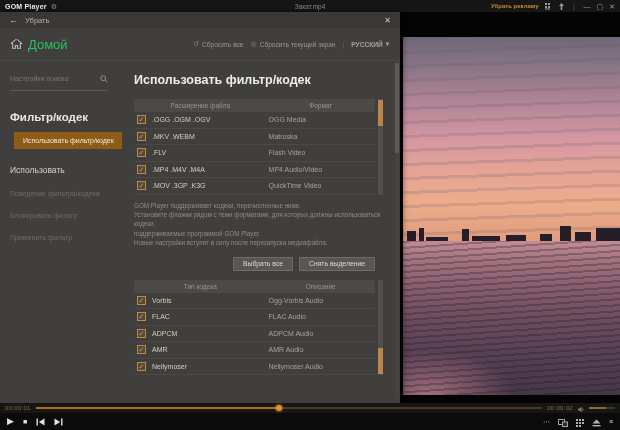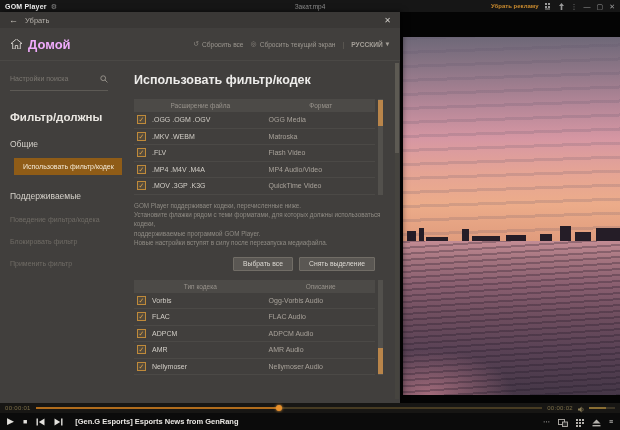--- a/index.html
+++ b/index.html
@@ -39,21 +39,21 @@
   
   .dialog { position:absolute; left:0; top:12px; width:400px; height:391px;
     background:#413f3d; display:flex; flex-direction:column; box-shadow:2px 0 6px rgba(0,0,0,.6); }
   .dlg-top { height:16px; background:#3a3836; display:flex; align-items:center; gap:7px;
     padding:0 9px; color:#b6b2ac; font-size:7.5px; flex:0 0 auto; }
   .dlg-back-arrow { font-size:9px; color:#c4c0ba; }
   .dlg-close { margin-left:auto; color:#cfccc7; font-size:8px; cursor:default; }
   .dlg-header { height:33px; display:flex; align-items:center; gap:6px; padding:0 11px;
     border-bottom:1px solid #4a4845; flex:0 0 auto; }
   .home-ico svg { display:block; }
-  .home-label { color:#f0abfc; font-size:13px; font-weight:700; }
+  .home-label { color:#22c55e; font-size:13px; font-weight:400; }
   .hdr-right { margin-left:auto; display:flex; align-items:center; gap:7px;
     color:#9b968f; font-size:6.6px; white-space:nowrap; }
   .hdr-btn { display:flex; align-items:center; gap:3px; }
   .hdr-ic { font-size:7px; color:#8e8982; }
   .hdr-sep { color:#6c6862; }
   .lang { display:flex; align-items:center; gap:3px; color:#a5a099; font-weight:bold; }
 
   .dlg-body { flex:1; display:flex; position:relative; overflow:hidden; }
 
   
@@ -207,24 +207,23 @@
       <div class="sidebar">
         <div class="search">
           <input type="text" placeholder="Настройки поиска" style="">
           <span>
             <svg width="8" height="8" viewBox="0 0 8 8">
                 <circle cx="3.2" cy="3.2" r="2.4" fill="none" stroke="#9b968f" stroke-width="0.9"></circle>
                 <line x1="5" y1="5" x2="7.4" y2="7.4" stroke="#9b968f" stroke-width="0.9"></line>
               </svg>
           </span>
         </div>
-        <div class="sb-title">Фильтр/должны</div>
-        <div class="sb-group">Общие</div>
+        <div class="sb-title">Фильтр/кодек</div>
         <div class="sb-active">Использовать фильтр/кодек</div>
-        <div class="sb-group">Поддерживаемые</div>
+        <div class="sb-group">Использовать</div>
         <div class="sb-item">Поведение фильтра/кодека</div>
         <div class="sb-item">Блокировать фильтр</div>
         <div class="sb-item">Применить фильтр</div>
       </div>
 
       <div class="main">
         <h1>Использовать фильтр/кодек</h1>
 
         <div class="tblock">
           <div class="thead">
@@ -363,21 +362,20 @@
           <rect x="0.5" y="0.5" width="1.4" height="7" fill="#e3e1dd"></rect>
           <path d="M8.5 0.5 V7.5 L2.8 4 Z" fill="#e3e1dd"></path>
         </svg>
     </span>
     <span class="c-ico">
       <svg width="9" height="8" viewBox="0 0 9 8">
           <path d="M0.5 0.5 V7.5 L6.2 4 Z" fill="#e3e1dd"></path>
           <rect x="7.1" y="0.5" width="1.4" height="7" fill="#e3e1dd"></rect>
         </svg>
     </span>
-    <span class="np-title">[Gen.G Esports] Esports News from GenRang</span>
     <span class="c-right">
       <span class="c-ico sm">⋯</span>
       <span>
         <svg width="10" height="8" viewBox="0 0 10 8">
             <rect x="0.5" y="0.5" width="6" height="5" fill="none" stroke="#b5b2ad" stroke-width="0.9"></rect>
             <rect x="4.5" y="3" width="5" height="4.5" fill="#2a2a2a" stroke="#b5b2ad" stroke-width="0.9"></rect>
           </svg>
       </span>
       <span>
         <svg width="8" height="8" viewBox="0 0 8 8">

